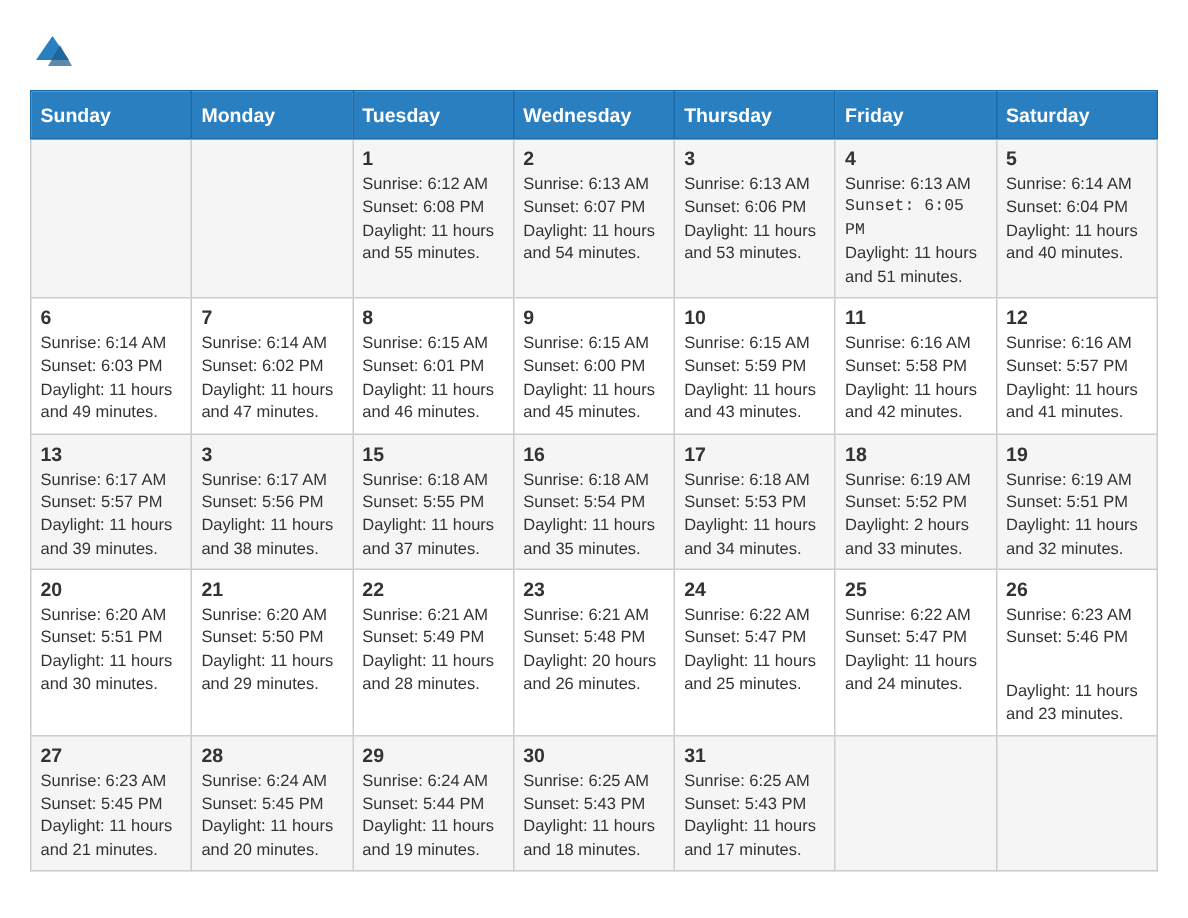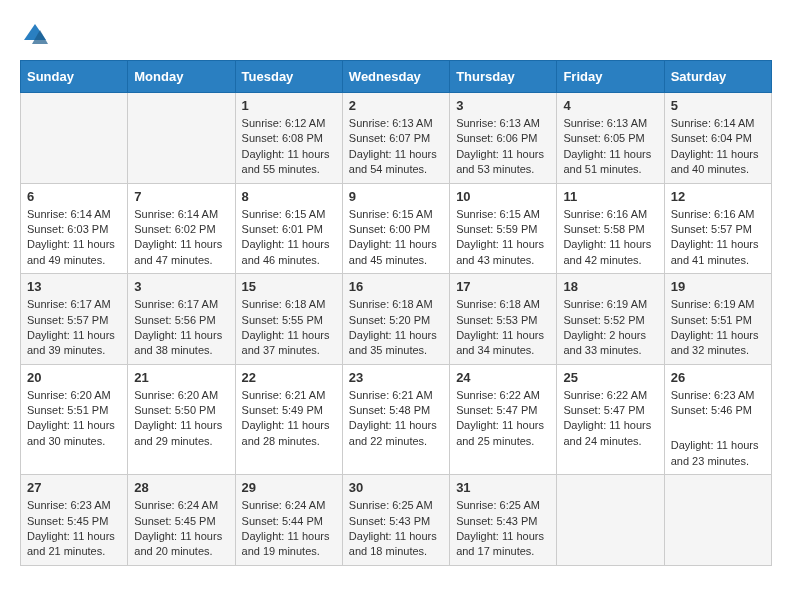--- a/index.html
+++ b/index.html
@@ -128,21 +128,21 @@
         </td>
         <td>
           <span class="day-num">3</span>
           <div style="line-height: 1.4;">Sunrise: 6:13 AM</div>
           <div style="line-height: 1.4;">Sunset: 6:06 PM</div>
           <div style="line-height: 1.4;">Daylight: 11 hours and 53 minutes.</div>
         </td>
         <td>
           <span class="day-num">4</span>
           <div style="line-height: 1.4;">Sunrise: 6:13 AM</div>
-          <div style="line-height: 1.4;">Sunset: 6:05 PM</div>
+          <div style="line-height: 1.4; font-family: Liberation Mono, monospace;">Sunset: 6:05 PM</div>
           <div style="line-height: 1.4;">Daylight: 11 hours and 51 minutes.</div>
         </td>
         <td>
           <span class="day-num">5</span>
           <div style="line-height: 1.4;">Sunrise: 6:14 AM</div>
           <div style="line-height: 1.4;">Sunset: 6:04 PM</div>
           <div style="line-height: 1.4;">Daylight: 11 hours and 40 minutes.</div>
         </td>
       </tr>
       <tr>
@@ -204,21 +204,21 @@
         </td>
         <td>
           <span class="day-num">15</span>
           <div style="line-height: 1.4;">Sunrise: 6:18 AM</div>
           <div style="line-height: 1.4;">Sunset: 5:55 PM</div>
           <div style="line-height: 1.4;">Daylight: 11 hours and 37 minutes.</div>
         </td>
         <td>
           <span class="day-num">16</span>
           <div style="line-height: 1.4;">Sunrise: 6:18 AM</div>
-          <div style="line-height: 1.4;">Sunset: 5:20 PM</div>
+          <div style="line-height: 1.4;">Sunset: 5:54 PM</div>
           <div style="line-height: 1.4;">Daylight: 11 hours and 35 minutes.</div>
         </td>
         <td>
           <span class="day-num">17</span>
           <div style="line-height: 1.4;">Sunrise: 6:18 AM</div>
           <div style="line-height: 1.4;">Sunset: 5:53 PM</div>
           <div style="line-height: 1.4;">Daylight: 11 hours and 34 minutes.</div>
         </td>
         <td>
           <span class="day-num">18</span>
@@ -249,21 +249,21 @@
         <td>
           <span class="day-num">22</span>
           <div style="line-height: 1.4;">Sunrise: 6:21 AM</div>
           <div style="line-height: 1.4;">Sunset: 5:49 PM</div>
           <div style="line-height: 1.4;">Daylight: 11 hours and 28 minutes.</div>
         </td>
         <td>
           <span class="day-num">23</span>
           <div style="line-height: 1.4;">Sunrise: 6:21 AM</div>
           <div style="line-height: 1.4;">Sunset: 5:48 PM</div>
-          <div style="line-height: 1.4;">Daylight: 11 hours and 22 minutes.</div>
+          <div style="line-height: 1.4;">Daylight: 20 hours and 26 minutes.</div>
         </td>
         <td>
           <span class="day-num">24</span>
           <div style="line-height: 1.4;">Sunrise: 6:22 AM</div>
           <div style="line-height: 1.4;">Sunset: 5:47 PM</div>
           <div style="line-height: 1.4;">Daylight: 11 hours and 25 minutes.</div>
         </td>
         <td>
           <span class="day-num">25</span>
           <div style="line-height: 1.4;">Sunrise: 6:22 AM</div>

